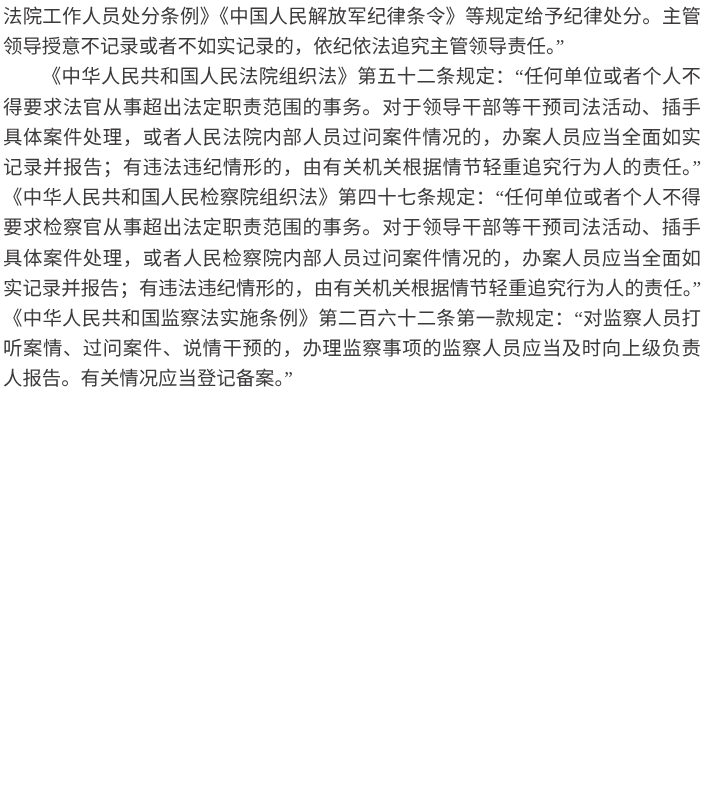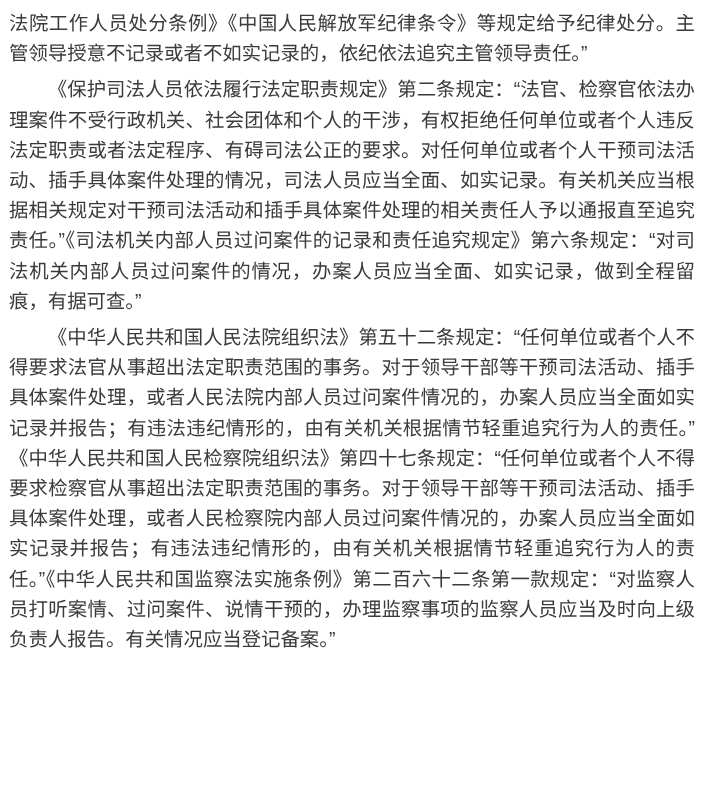--- a/index.html
+++ b/index.html
@@ -22,29 +22,29 @@
   .doc-body {
     font-family: "Liberation Sans", "DejaVu Sans", sans-serif;
     font-size: 19.4px;
     line-height: 30.2px;
     color: #3c3a3a;
     text-align: justify;
     letter-spacing: 0;
     word-break: break-all;
   }
   .doc-body p {
-    margin: 6px;
+    margin: 0;
     padding: 0;
+    font-family: Liberation Serif, serif;
   }
   .doc-body p.p-indent {
     text-indent: 2em;
   }
 </style>
 </head>
 <body>
 
 <div class="doc-page">
   <div class="doc-body">
     <p>法院工作人员处分条例》《中国人民解放军纪律条令》等规定给予纪律处分。主管领导授意不记录或者不如实记录的，依纪依法追究主管领导责任。”</p>
-    <p class="p-indent">《保护司法人员依法履行法定职责规定》第二条规定：“法官、检察官依法办理案件不受行政机关、社会团体和个人的干涉，有权拒绝任何单位或者个人违反法定职责或者法定程序、有碍司法公正的要求。对任何单位或者个人干预司法活动、插手具体案件处理的情况，司法人员应当全面、如实记录。有关机关应当根据相关规定对干预司法活动和插手具体案件处理的相关责任人予以通报直至追究责任。”《司法机关内部人员过问案件的记录和责任追究规定》第六条规定：“对司法机关内部人员过问案件的情况，办案人员应当全面、如实记录，做到全程留痕，有据可查。”</p>
     <p class="p-indent">《中华人民共和国人民法院组织法》第五十二条规定：“任何单位或者个人不得要求法官从事超出法定职责范围的事务。对于领导干部等干预司法活动、插手具体案件处理，或者人民法院内部人员过问案件情况的，办案人员应当全面如实记录并报告；有违法违纪情形的，由有关机关根据情节轻重追究行为人的责任。”《中华人民共和国人民检察院组织法》第四十七条规定：“任何单位或者个人不得要求检察官从事超出法定职责范围的事务。对于领导干部等干预司法活动、插手具体案件处理，或者人民检察院内部人员过问案件情况的，办案人员应当全面如实记录并报告；有违法违纪情形的，由有关机关根据情节轻重追究行为人的责任。”《中华人民共和国监察法实施条例》第二百六十二条第一款规定：“对监察人员打听案情、过问案件、说情干预的，办理监察事项的监察人员应当及时向上级负责人报告。有关情况应当登记备案。”</p>
   </div>
 </div>
 
 </body></html>

